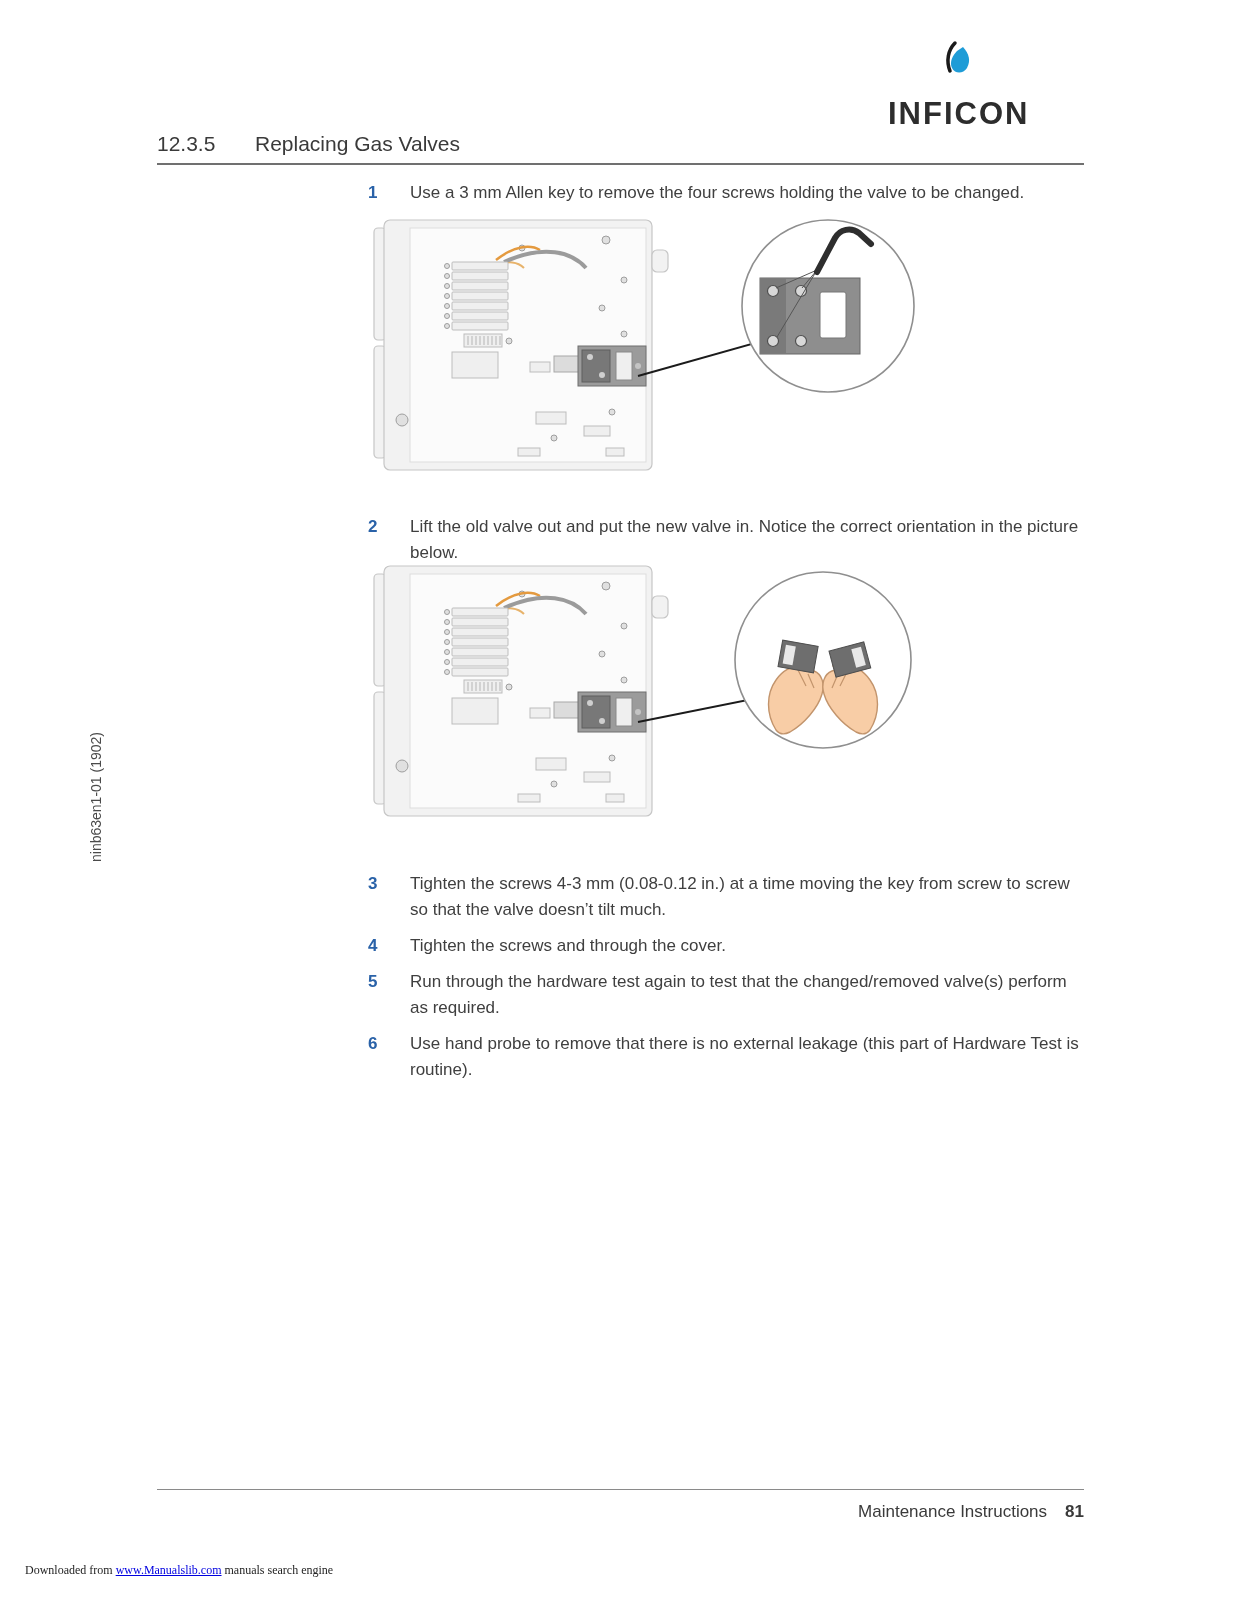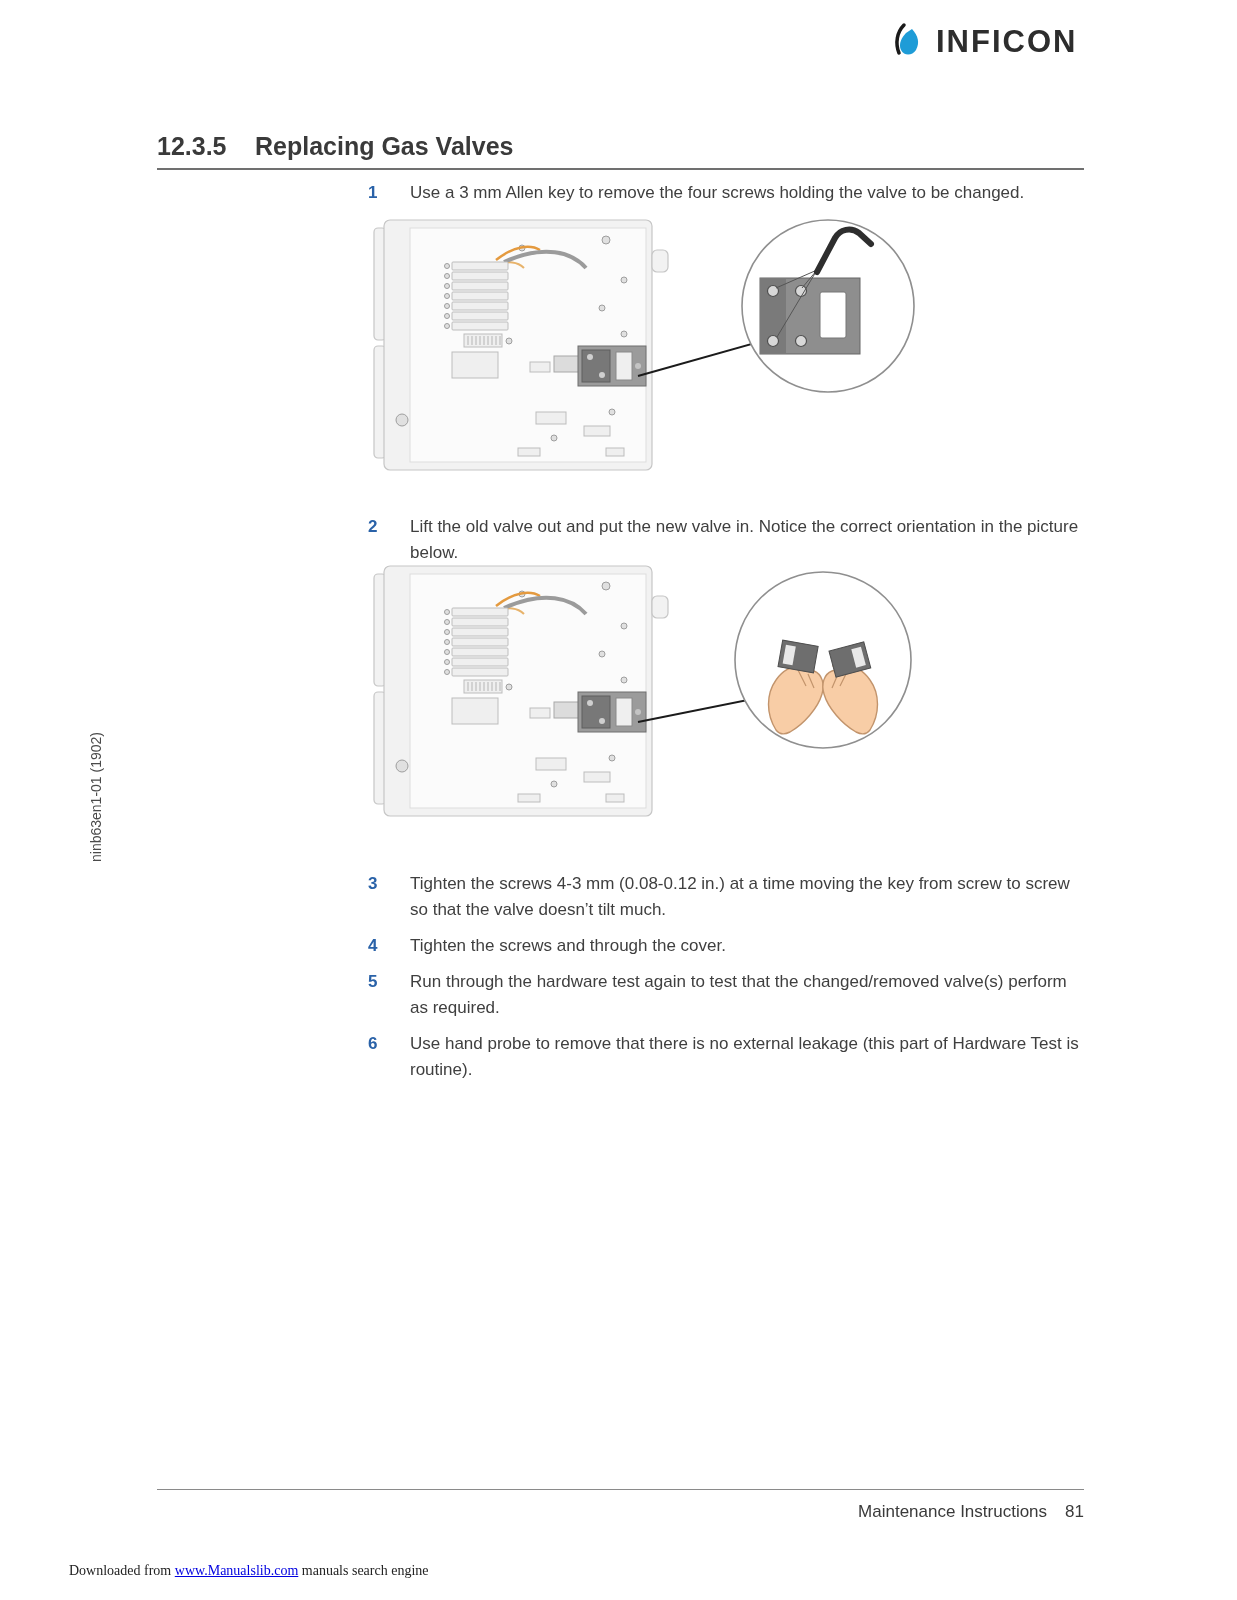--- a/index.html
+++ b/index.html
@@ -2,26 +2,26 @@
 <html><head>
 <meta charset="utf-8">
 <style>
   html,body{margin:0;padding:0;}
   body{
     width:1237px;height:1600px;background:#ffffff;position:relative;
     font-family:"Liberation Sans","DejaVu Sans",sans-serif;color:#3c3c3c;
     overflow:hidden;
   }
   
-  .logo{position:absolute;top:22px;left:888px;display:flex;align-items:center;gap:8px;}
+  .logo{position:absolute;top:40px;left:888px;display:flex;align-items:center;gap:16px;flex-direction:column;}
   .logo-text{font-size:31px;font-weight:bold;letter-spacing:2px;color:#2d2d2d;}
   
   .heading{
     position:absolute;left:157px;top:132px;width:927px;
-    font-size:25px;font-weight:bold;color:#3a3a3a;
+    font-size:21px;font-weight:normal;color:#3a3a3a;
     border-bottom:2px solid #707070;padding-bottom:7px;
   }
   .sec-num{display:inline-block;min-width:98px;}
   
   .content{position:absolute;left:368px;top:180px;width:718px;}
   .step{display:flex;margin:0 0 10px 0;font-size:17px;line-height:26px;color:#3f3f3f;}
   .step.tight{margin-bottom:0;}
   .step-num{flex:0 0 26px;font-weight:bold;color:#2a62a8;}
   .step-text{flex:1;margin-left:16px;}
   figure{margin:0;padding:0;}
@@ -54,25 +54,25 @@
     position:absolute;left:88px;top:862px;
     transform:rotate(-90deg);transform-origin:0 0;
     font-size:14px;color:#4a4a4a;white-space:nowrap;
   }
   
   .footer-rule{position:absolute;left:157px;top:1489px;width:927px;height:1px;background:#8a8a8a;}
   .footer{
     position:absolute;left:157px;top:1502px;width:927px;text-align:right;
     font-size:17px;color:#3a3a3a;
   }
-  .footer .page-num{font-weight:normal;margin-left:18px;margin-top:20px;}
+  .footer .page-num{font-weight:bold;margin-left:18px;margin-top:20px;}
   
   .download-note{
     position:absolute;left:25px;top:1563px;
-    font-family:"Liberation Serif","DejaVu Serif",serif;font-size:14px;color:#222222;margin-left:44px;
+    font-family:"Liberation Serif","DejaVu Serif",serif;font-size:12px;color:#222222;
   }
   .dl-link{color:#0000e0;text-decoration:underline;cursor:pointer;}
 </style>
 </head>
 <body>
 
 <header class="logo">
   <svg width="40" height="40" viewBox="0 0 40 40" aria-hidden="true">
     <path d="M 24 7 C 30 14 32 20 28 28 C 24 34 16 34 13 28 C 10 22 14 15 18 11 Z" fill="#1e9cd7"></path>
     <path d="M 16 3 C 9 10 7 21 11 31" stroke="#1a1a1a" stroke-width="3.5" fill="none" stroke-linecap="round"></path>

